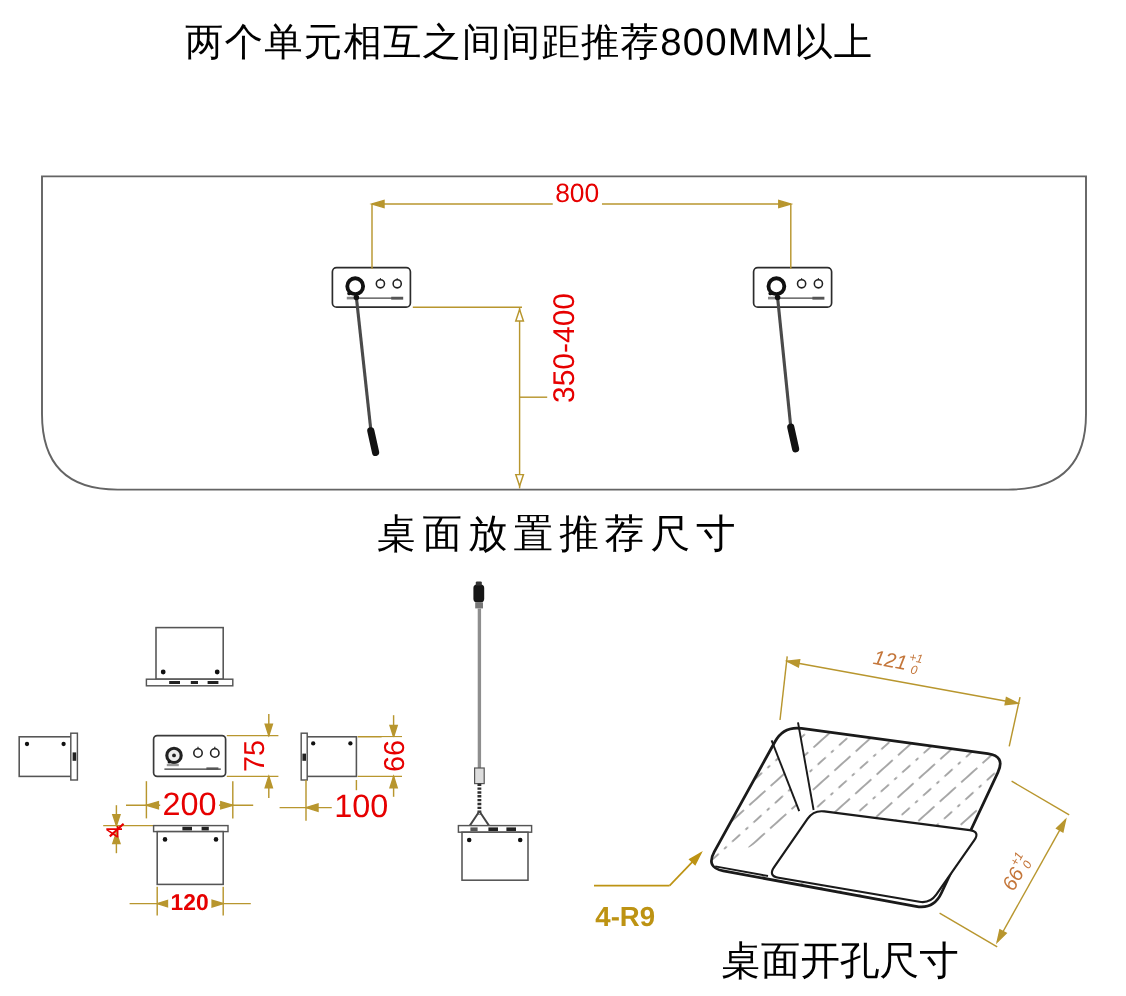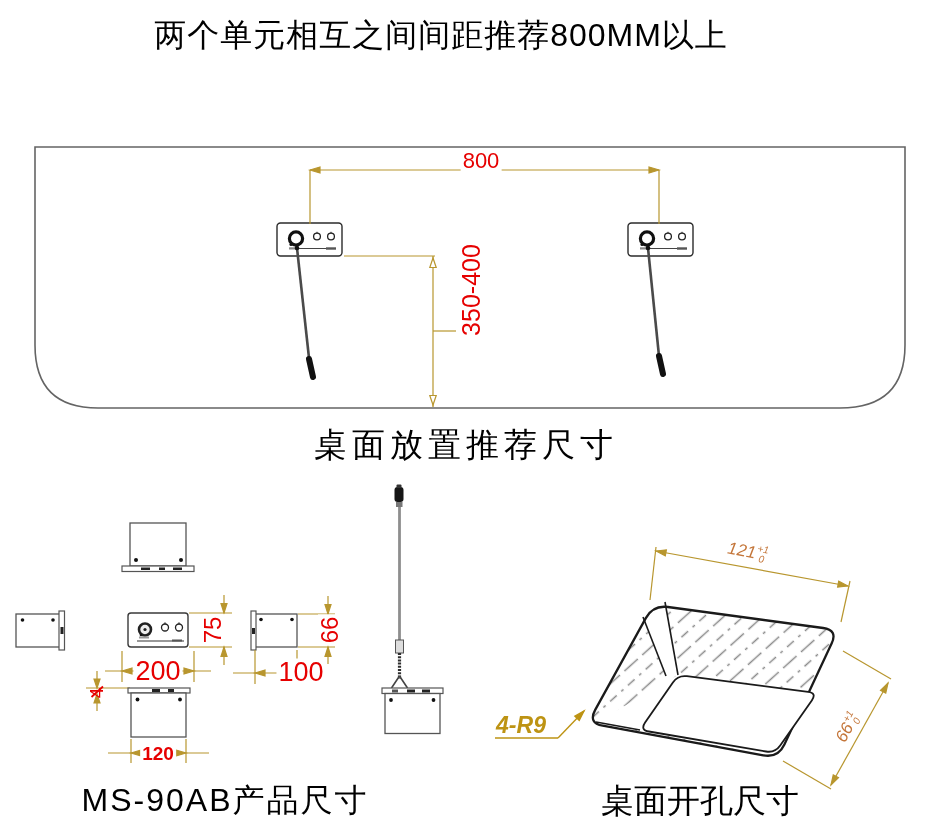--- a/index.html
+++ b/index.html
@@ -237,32 +237,31 @@
   <span class="dim" style="left:481px;top:161px;font-size:22px;">800</span>
   <span class="dim v" style="left:471px;top:290px;font-size:25px;">350-400</span>
   <span class="cap" style="left:466px;top:445px;letter-spacing:5px;">桌面放置推荐尺寸</span>
 
   <span class="dim v" style="left:213px;top:630px;font-size:24px;">75</span>
   <span class="dim" style="left:158px;top:671px;font-size:27px;">200</span>
   <span class="dim v nobg" style="left:96px;top:693px;font-size:19px;">4</span>
   <span class="dim" style="left:158px;top:753px;font-size:19px;font-weight:bold;">120</span>
   <span class="dim v" style="left:330px;top:630px;font-size:24px;">66</span>
   <span class="dim" style="left:277px;top:672px;font-size:27px;margin-left:24px;">100</span>
-  <span class="cap" style="left:225px;top:801px;font-size:32px;letter-spacing:2px;">MS-90AB产品尺寸</span>
 
   <span class="tol" style="left:748px;top:551px;transform:translate(-50%,-50%) rotate(10.4deg);">
     <span>121</span>
       <span class="tolstack">
         <span>+1</span>
         <span>0</span>
       </span>
   </span>
   <span class="tol" style="left:847px;top:727px;transform:translate(-50%,-50%) rotate(-61deg);">
     <span>66</span>
       <span class="tolstack">
         <span>+1</span>
         <span>0</span>
       </span>
   </span>
-  <span class="r9" style="left:521px;top:725px;font-style:italic;">4-R9</span>
+  <span class="r9" style="left:521px;top:764px;">4-R9</span>
   <span class="cap" style="left:700px;top:801px;">桌面开孔尺寸</span>
 
 </div>
 
 </body></html>

